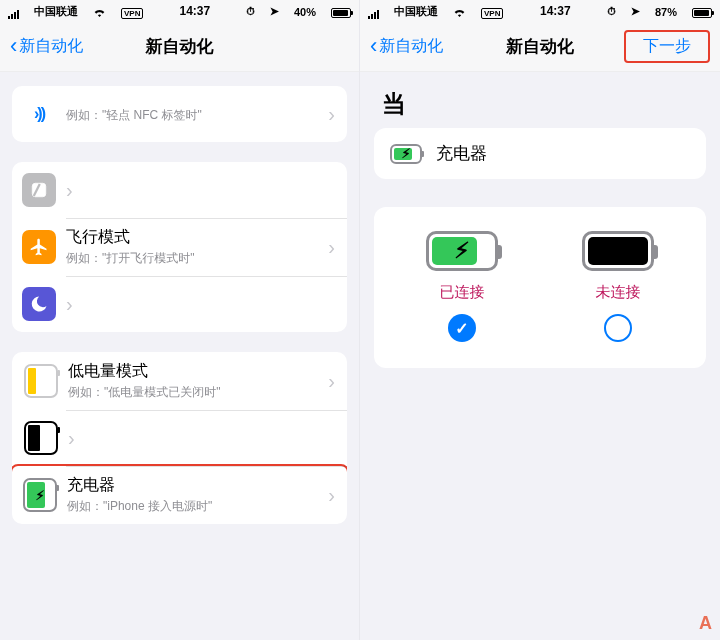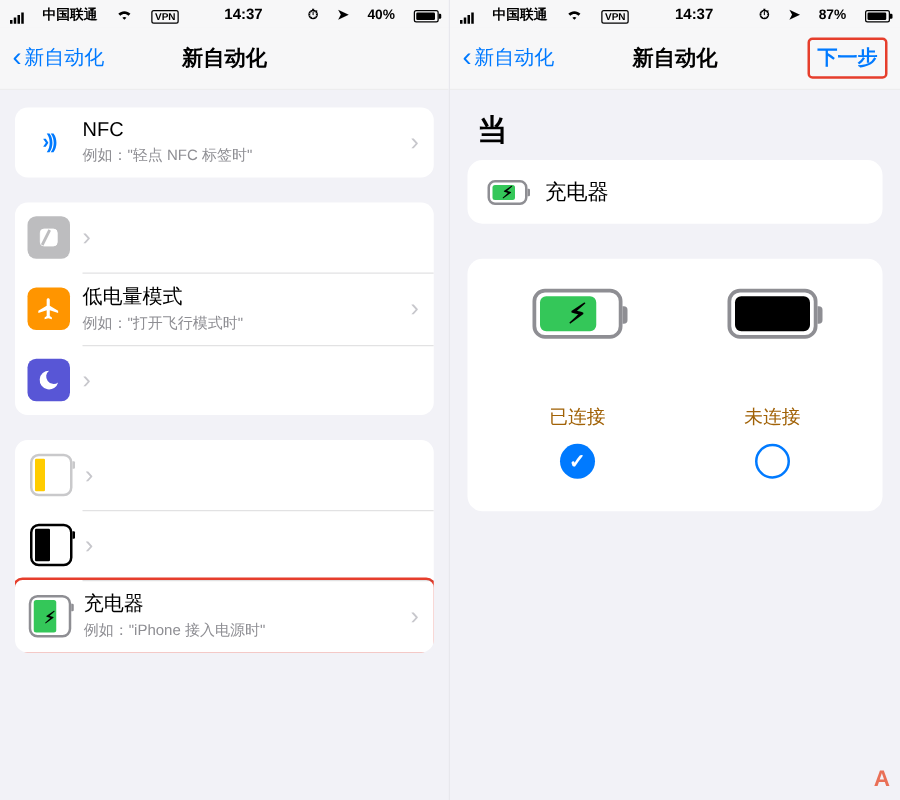--- a/index.html
+++ b/index.html
@@ -63,22 +63,22 @@
     left: 0; right: 0;
     text-align: center;
     font-size: 17px;
     font-weight: 600;
     color: #000;
     pointer-events: none;
   }
   .nav .next {
     color: #007aff;
     font-size: 16px;
-    font-weight: 700;
-    padding: 4px 6px;
+    font-weight: 400;
+    padding: 4px 17px;
   }
   .highlight-next { border: 2px solid #e63e2c; border-radius: 4px; }
 
   
   .group {
     margin: 20px 12px 0 12px;
     background: #fff;
     border-radius: 10px;
     overflow: hidden;
   }
@@ -159,21 +159,21 @@
     width: 72px; height: 40px;
     border: 3px solid #8e8e93;
     border-radius: 10px;
     position: relative;
   }
   .big-batt::after{content:"";position:absolute;right:-7px;top:11px;width:4px;height:14px;background:#8e8e93;border-radius:0 3px 3px 0;}
   .big-batt .fill{position:absolute;left:3px;top:3px;bottom:3px;border-radius:5px;}
   .big-batt.green .fill{right:18px;background:#34c759;}
   .big-batt.full .fill{right:3px;background:#000;}
   .big-batt .bolt{position:absolute;inset:0;display:flex;align-items:center;justify-content:center;color:#000;font-size:22px;font-weight:900;}
-  .opt-label { font-size:15px; color:#a16207;margin-top:41px; }
+  .opt-label { font-size:15px; color:#be185d; }
   .radio {
     width:28px;height:28px;border-radius:50%;
     display:flex;align-items:center;justify-content:center;
   }
   .radio.on{background:#007aff;color:#fff;font-size:16px;font-weight:800;}
   .radio.off{border:2.5px solid #007aff;}
 
   .watermark{position:absolute;right:8px;bottom:6px;color:#e85a3c;font-size:18px;font-weight:800;opacity:.85;}
 </style>
 </head>
@@ -217,21 +217,20 @@
         <span>新自动化</span>
       </div>
       <div class="title">新自动化</div>
       <div style="width:60px"></div>
     </div>
 
     <div class="group first">
       <div class="row">
         <div class="icon ic-nfc">›))</div>
         <div class="txt">
-          <div class="t1">NFC</div>
           <div class="t2">例如："轻点 NFC 标签时"</div>
         </div>
         <div class="chev-r">›</div>
       </div>
     </div>
 
     <div class="group">
       <div class="row">
         <div class="icon ic-app">
           <svg width="18" height="18" viewBox="0 0 24 24">
@@ -242,40 +241,44 @@
         </div>
         <div class="chev-r">›</div>
       </div>
       <div class="row">
         <div class="icon ic-plane">
           <svg width="20" height="20" viewBox="0 0 24 24">
               <path fill="#fff" d="M21 16v-2l-8-5V3.5c0-.83-.67-1.5-1.5-1.5S10 2.67 10 3.5V9l-8 5v2l8-2.5V19l-2 1.5V22l3.5-1 3.5 1v-1.5L13 19v-5.5l8 2.5z"></path>
             </svg>
         </div>
         <div class="txt">
-          <div class="t1">低电量模式</div>
+          <div class="t1">飞行模式</div>
           <div class="t2">例如："打开飞行模式时"</div>
         </div>
         <div class="chev-r">›</div>
       </div>
       <div class="row">
         <div class="icon ic-dnd">
           <svg width="20" height="20" viewBox="0 0 24 24">
               <path fill="#fff" d="M12.3 3a9 9 0 1 0 8.7 11.3A7 7 0 0 1 12.3 3z"></path>
             </svg>
         </div>
         <div class="chev-r">›</div>
       </div>
     </div>
 
     <div class="group">
       <div class="row">
         <div class="icon ic-low">
             <span class="f"></span>
           </div>
+        <div class="txt">
+          <div class="t1">低电量模式</div>
+          <div class="t2">例如："低电量模式已关闭时"</div>
+        </div>
         <div class="chev-r">›</div>
       </div>
       <div class="row">
         <div class="icon ic-lvl">
             <span class="f"></span>
           </div>
         <div class="chev-r">›</div>
       </div>
       <div class="row highlight-row">
         <div class="icon ic-chg">

